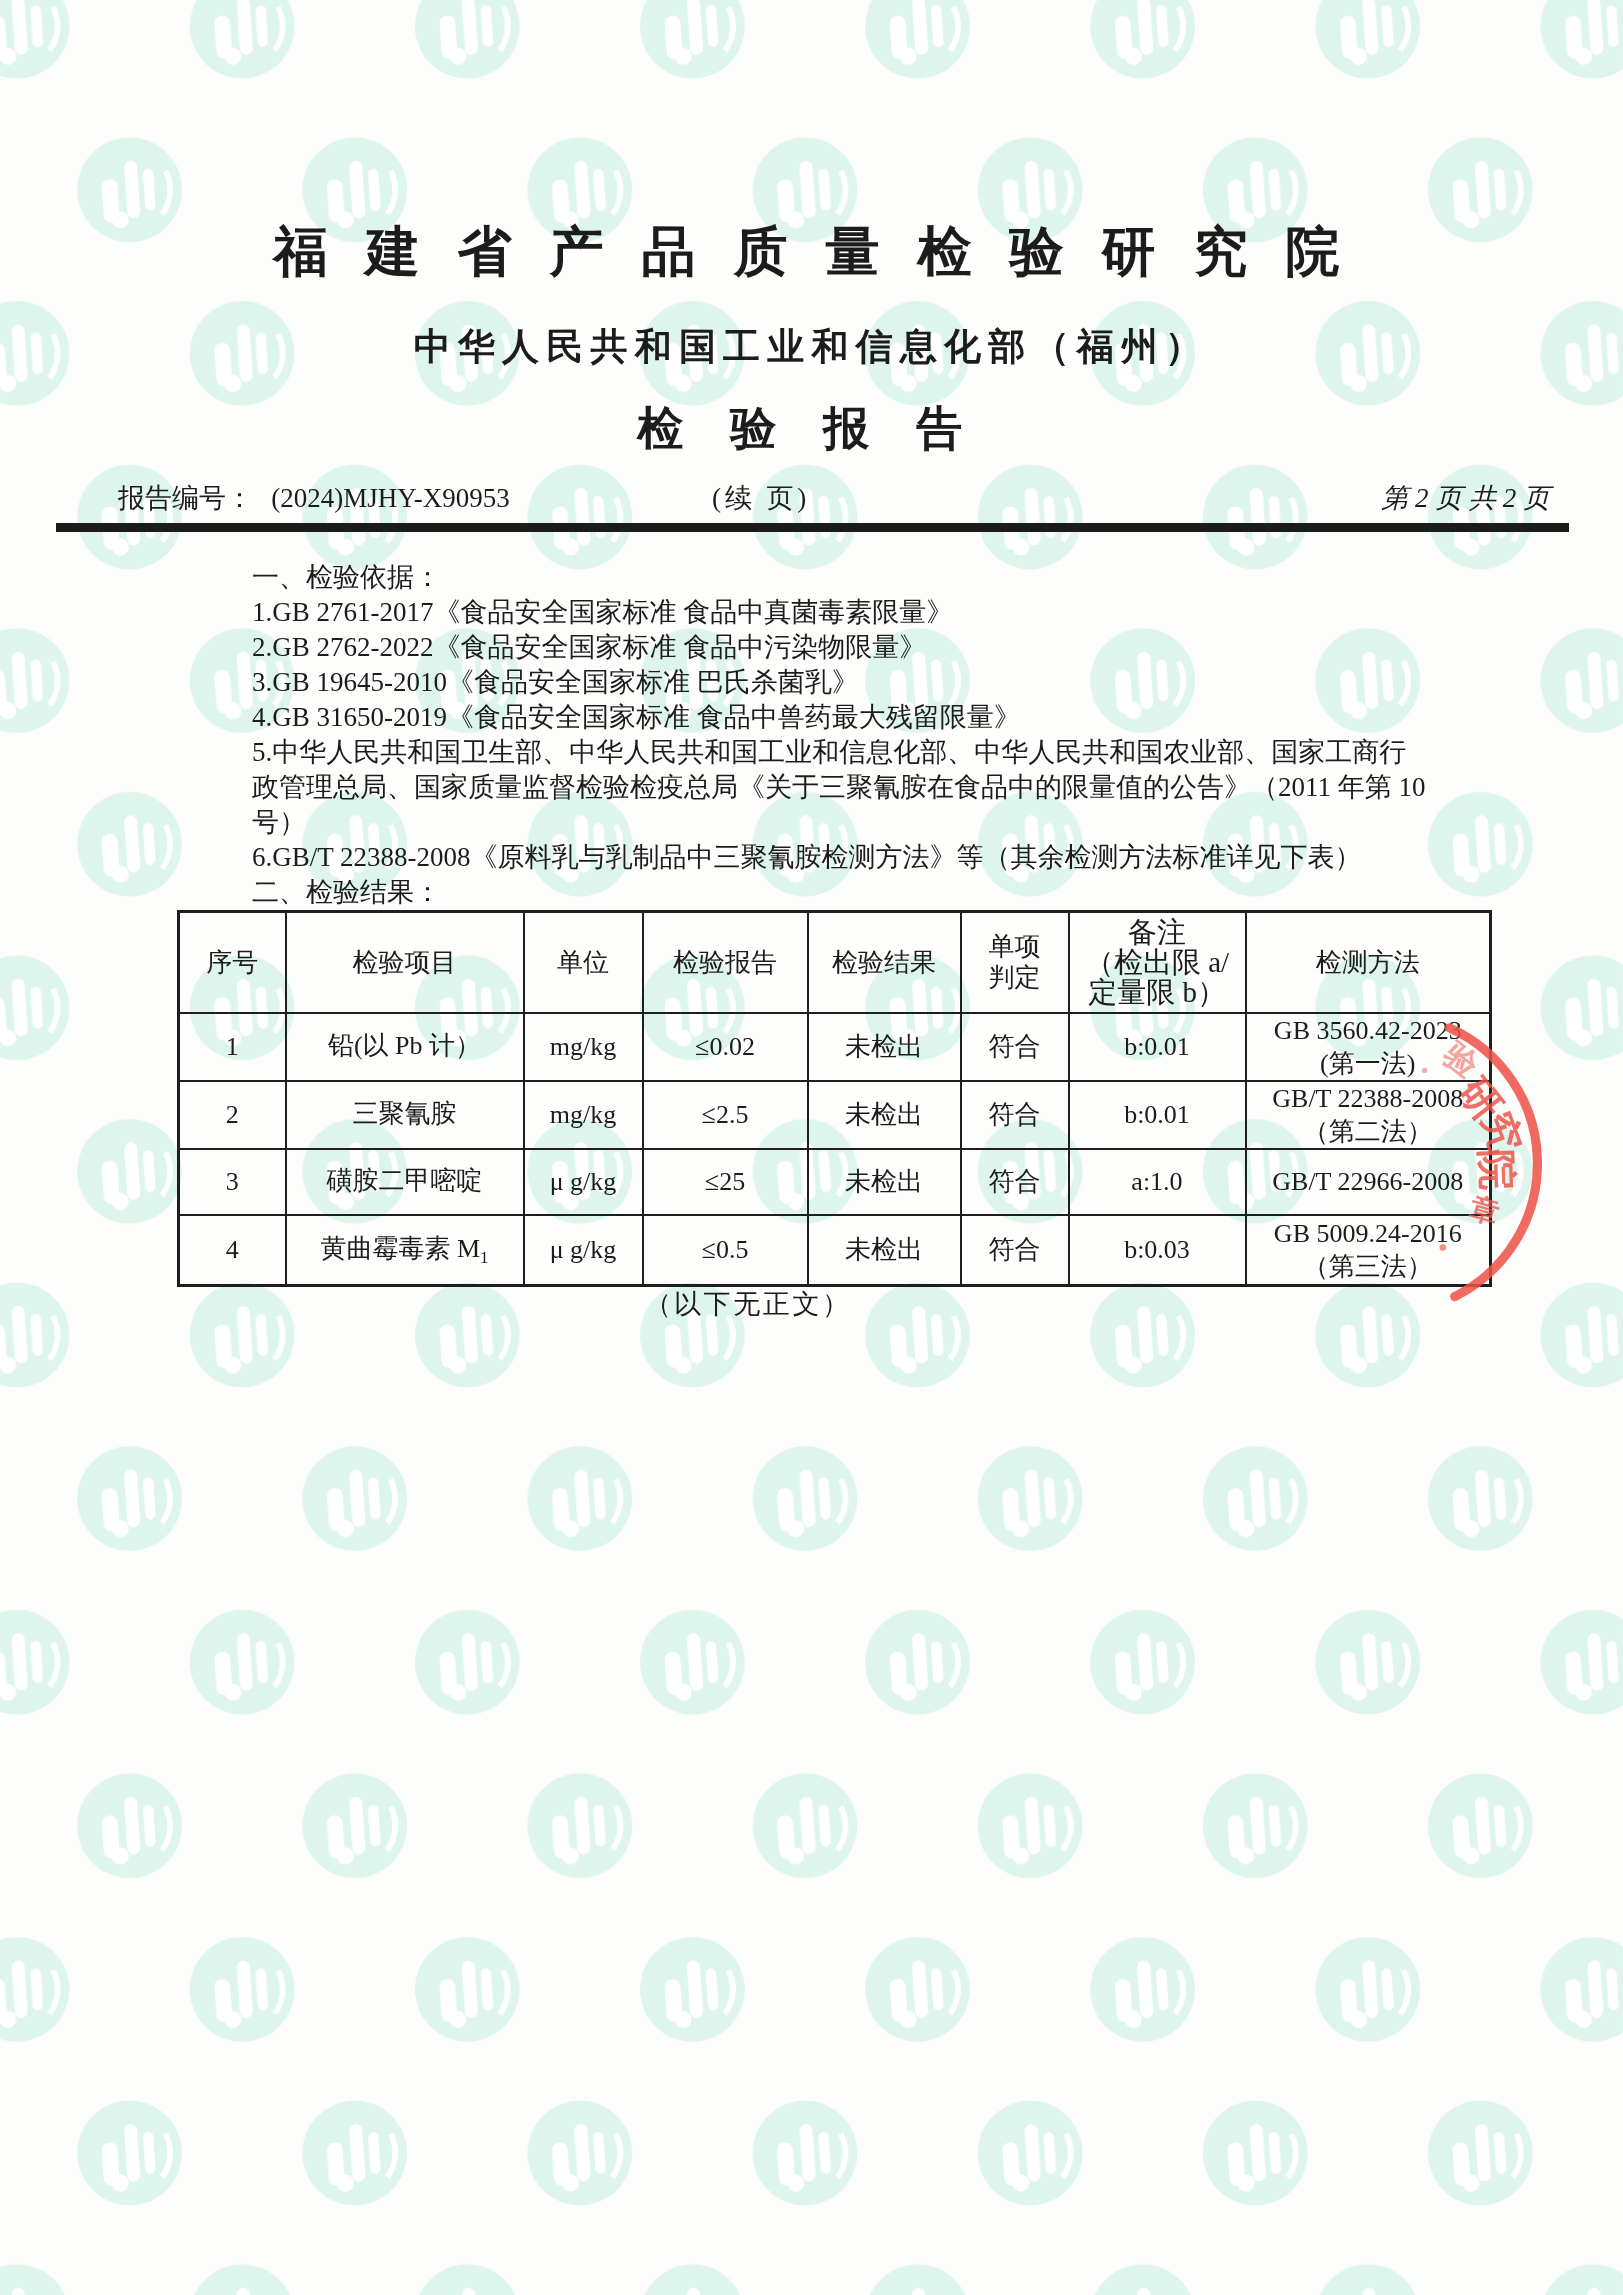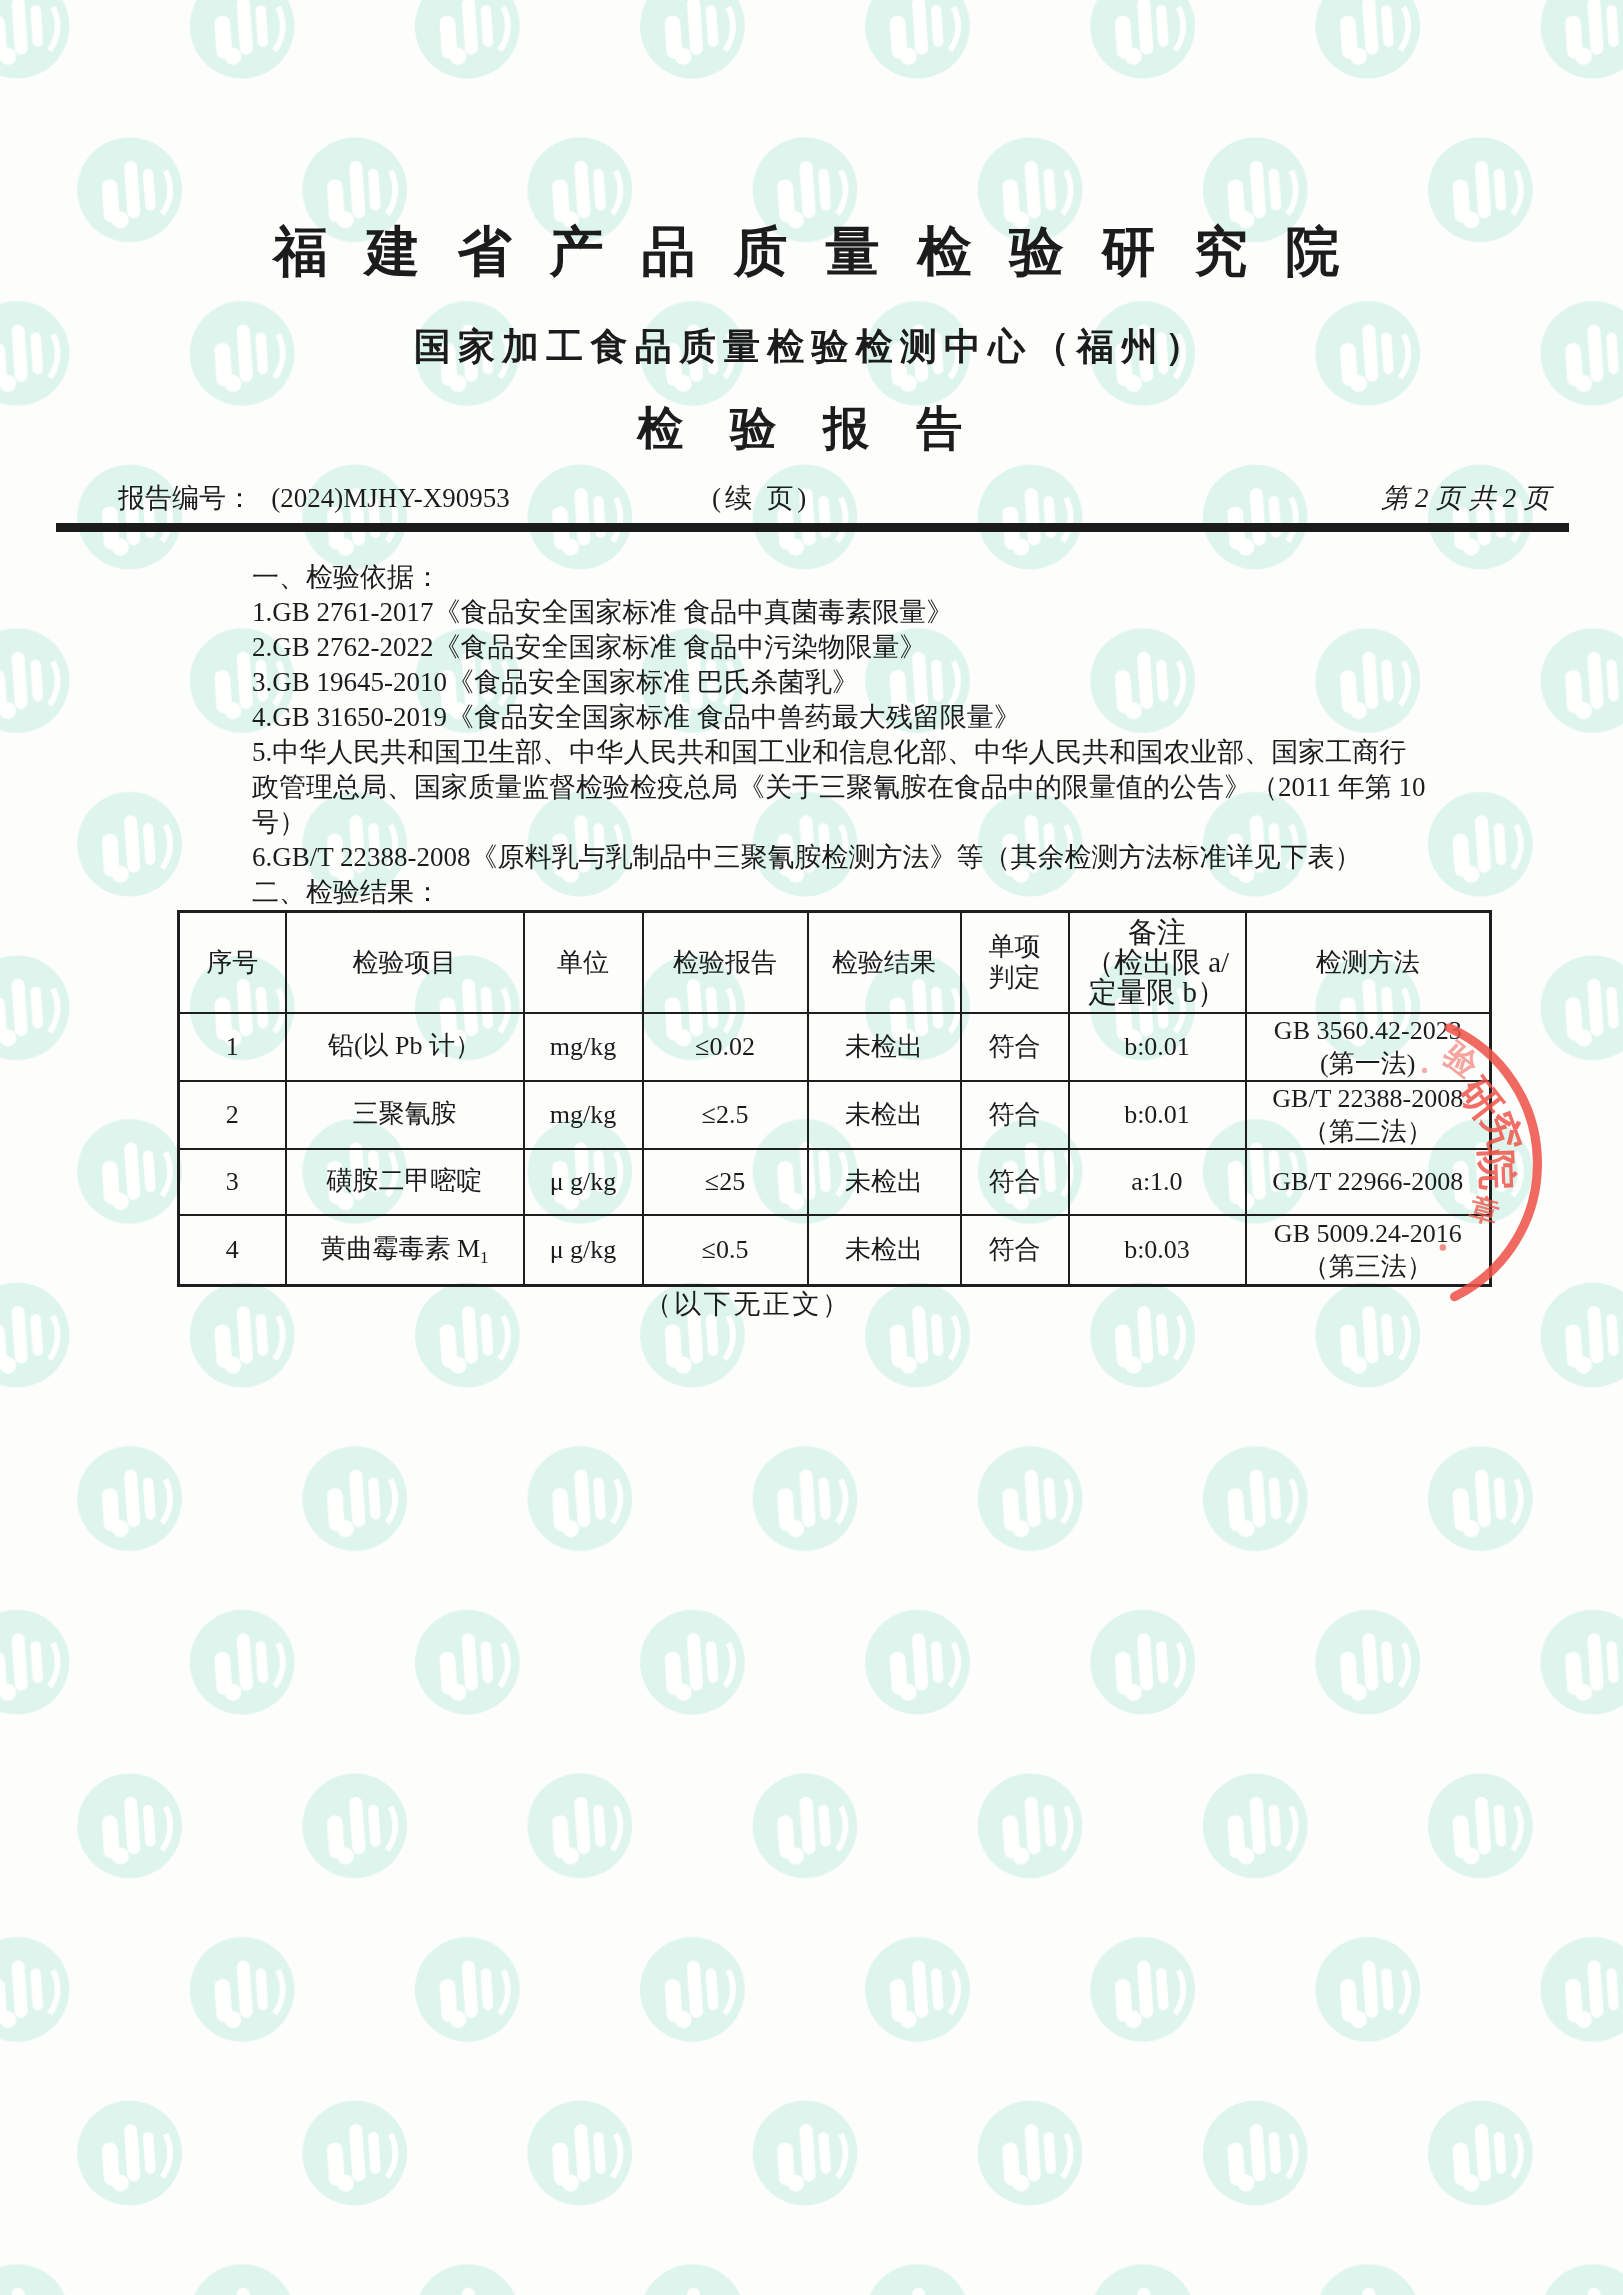--- a/index.html
+++ b/index.html
@@ -75,21 +75,21 @@
       <use href="#wm-motif" transform="translate(86,125) rotate(-28)"></use>
       <use href="#wm-motif" transform="translate(258,375) rotate(-28)"></use>
     </pattern>
   </defs>
   <rect x="0" y="0" width="2480" height="3507" fill="url(#wm)"></rect>
 </svg>
 
 <div class="content">
 
   <div class="title1">福建省产品质量检验研究院</div>
-  <div class="title2">国家加工食品质量检验检测中心（福州）</div>
+  <div class="title2">中华人民共和国工业和信息化部（福州）</div>
   <div class="title3">检验报告</div>
 
   <div class="meta-row">
     <div class="meta-no">
       <span class="lbl">报告编号：</span><span>(2024)MJHY-X90953</span>
     </div>
     <div class="meta-cont">(续 页)</div>
     <div class="meta-page">第 2 页  共 2 页</div>
   </div>
   <div class="rule"></div>

